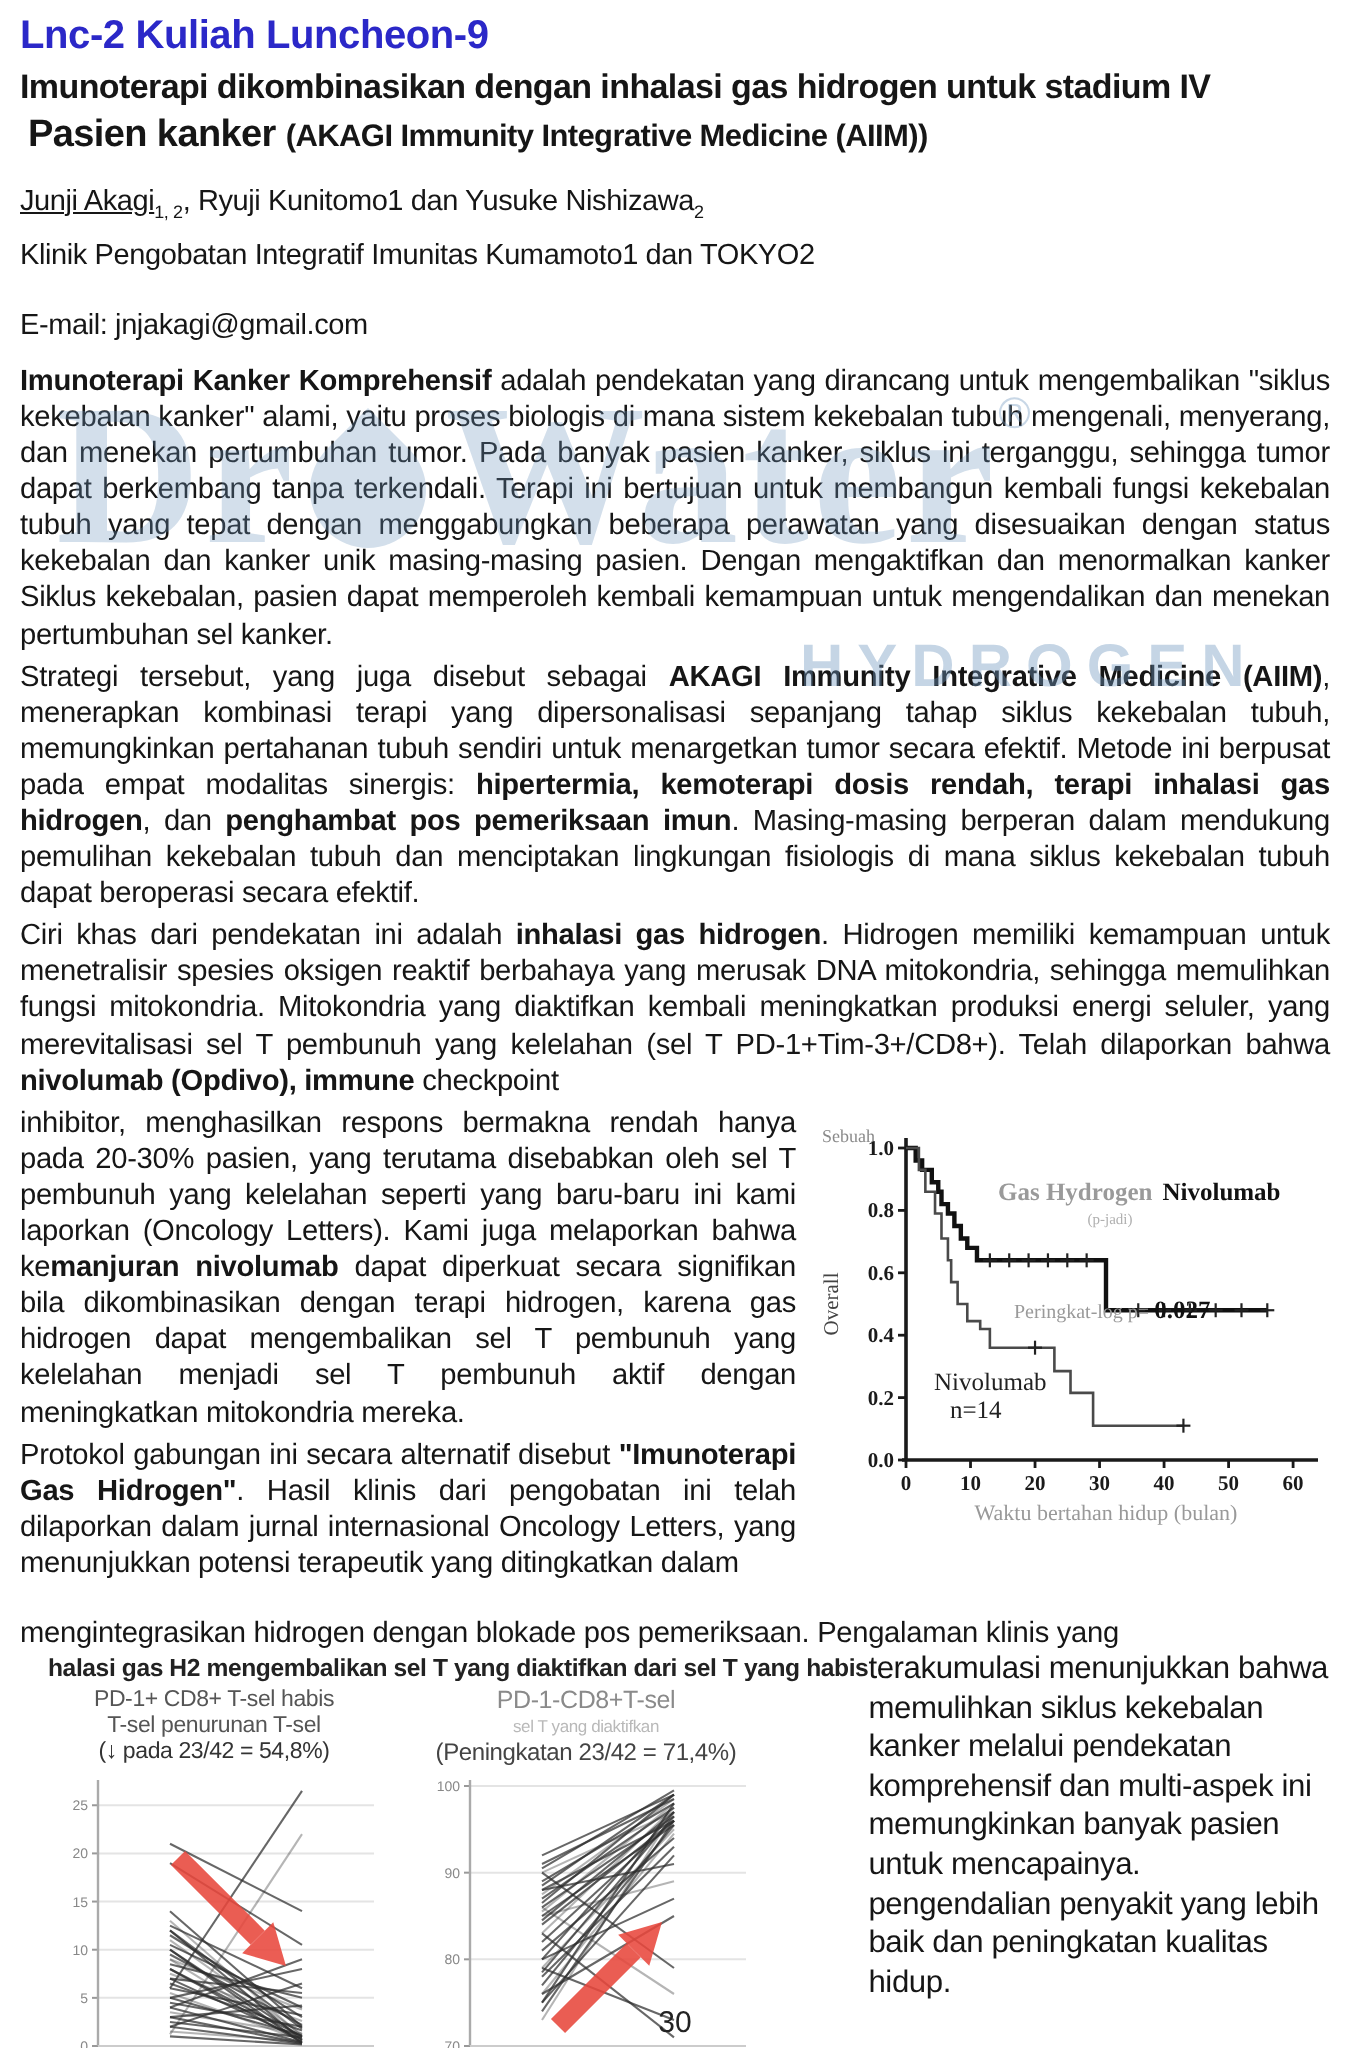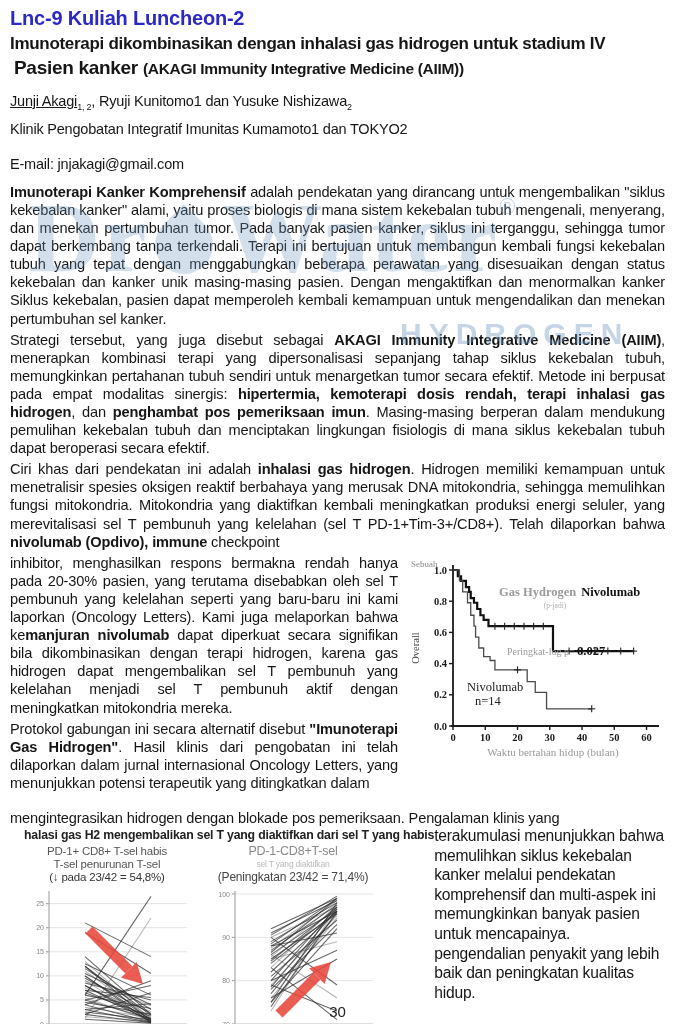--- a/index.html
+++ b/index.html
@@ -15,21 +15,21 @@
   .title2{font-weight:bold;line-height:26px;padding-left:4px;letter-spacing:-0.3px;}
   .title2 .big{font-size:19px;}
   .title2 .paren{font-size:15.5px;}
   .authors{font-size:14.5px;line-height:20px;margin-top:9px;letter-spacing:-0.2px;}
   .affil{font-size:14.5px;line-height:20px;margin-top:2px;letter-spacing:-0.2px;}
   .email{font-size:14.5px;line-height:20px;margin-top:15px;letter-spacing:-0.2px;}
   
   .para{font-size:14.6px;line-height:18.1px;text-align:justify;letter-spacing:-0.15px;
         margin:0 0 3px 0;}
   .p1{margin-top:9px;}
-  .row3{display:flex;align-items:flex-start;}
+  .row3{display:flex;align-items:center;}
   .row3 .col-left{flex:1 1 auto;min-width:0;padding-right:7px;}
   .km-fig{flex:0 0 252px;margin:-4px 0 0 0;}
   .km-fig svg{display:block;}
   #km-svg text{font-family:"Liberation Serif",serif;}
   .p5a{margin:14px 0 1px 0;}
   .row5{display:flex;align-items:flex-start;margin-top:1px;}
   .fig2{flex:0 0 372px;}
   .fig2-caption{font-size:12.3px;font-weight:bold;letter-spacing:-0.2px;white-space:nowrap;
                 margin-left:-6px;color:#222;padding-left:20px;}
   .slope-row{display:flex;gap:12px;padding-left:10px;margin-top:3px;}
@@ -66,21 +66,21 @@
     <span class="wm-text">Dr</span>
     <span class="wm-drop"></span>
     <span class="wm-text">Water</span>
     <span class="wm-reg">®</span>
   </div>
   <div class="wm-sub">HYDROGEN</div>
 </div>
 
 <div class="page">
 
-  <div class="session">Lnc-9 Kuliah Luncheon-2</div>
+  <div class="session">Lnc-2 Kuliah Luncheon-9</div>
   <div class="title1">Imunoterapi dikombinasikan dengan inhalasi gas hidrogen untuk stadium IV</div>
   <div class="title2">
     <span class="big">Pasien kanker </span><span class="paren">(AKAGI Immunity Integrative Medicine (AIIM))</span>
   </div>
   <div class="authors"><span class="u"> Junji Akagi</span><sub>1, 2</sub><span>, Ryuji Kunitomo1 dan Yusuke Nishizawa</span><sub>2</sub></div>
   <div class="affil">Klinik Pengobatan Integratif Imunitas Kumamoto1 dan TOKYO2</div>
   <div class="email">E-mail: jnjakagi@gmail.com</div>
 
   <div class="para p1"><span class="b"> Imunoterapi Kanker Komprehensif</span><span> adalah pendekatan yang dirancang untuk mengembalikan "siklus kekebalan kanker" alami, yaitu proses biologis di mana sistem kekebalan tubuh mengenali, menyerang, dan menekan pertumbuhan tumor. Pada banyak pasien kanker, siklus ini terganggu, sehingga tumor dapat berkembang tanpa terkendali. Terapi ini bertujuan untuk membangun kembali fungsi kekebalan tubuh yang tepat dengan menggabungkan beberapa perawatan yang disesuaikan dengan status kekebalan dan kanker unik masing-masing pasien. Dengan mengaktifkan dan menormalkan kanker Siklus kekebalan, pasien dapat memperoleh kembali kemampuan untuk mengendalikan dan menekan pertumbuhan sel kanker.</span></div>
   <div class="para"><span> Strategi tersebut, yang juga disebut sebagai </span><span class="b">AKAGI Immunity Integrative Medicine (AIIM)</span><span>, menerapkan kombinasi terapi yang dipersonalisasi sepanjang tahap siklus kekebalan tubuh, memungkinkan pertahanan tubuh sendiri untuk menargetkan tumor secara efektif. Metode ini berpusat pada empat modalitas sinergis: </span><span class="b">hipertermia, kemoterapi dosis rendah, terapi inhalasi gas hidrogen</span><span>, dan </span><span class="b">penghambat pos pemeriksaan imun</span><span>. Masing-masing berperan dalam mendukung pemulihan kekebalan tubuh dan menciptakan lingkungan fisiologis di mana siklus kekebalan tubuh dapat beroperasi secara efektif.</span></div>

